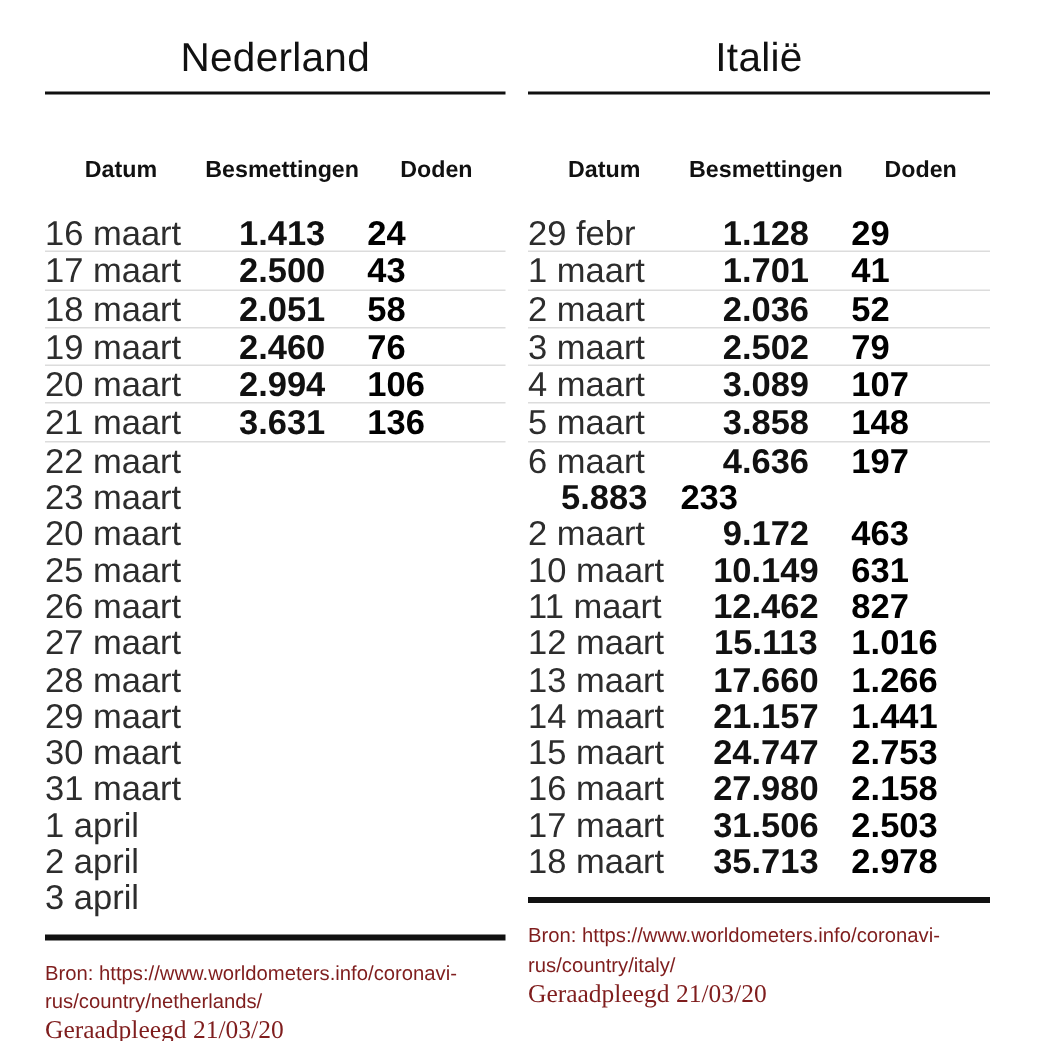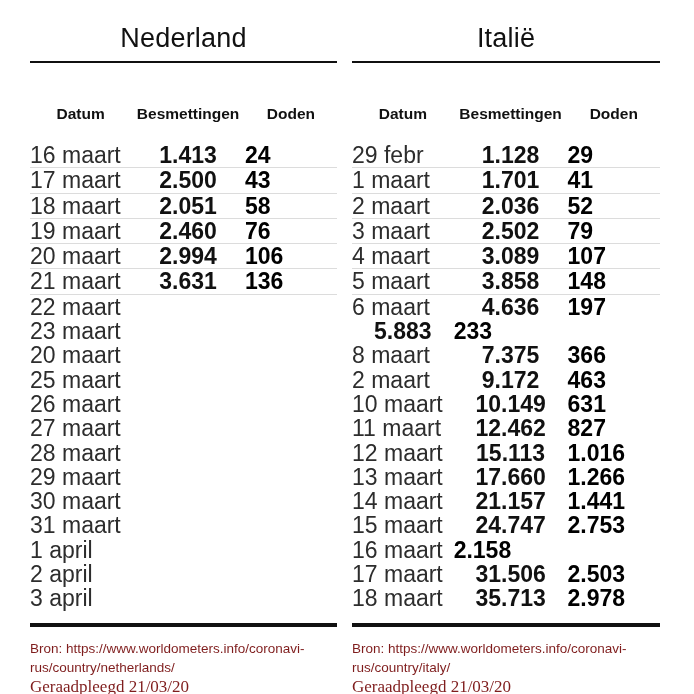--- a/index.html
+++ b/index.html
@@ -244,25 +244,20 @@
         <div class="trow">
           <span class="c-datum">6 maart</span>
           <span class="c-besm">4.636</span>
           <span class="c-doden">197</span>
         </div>
         <div class="trow">
           <span class="c-besm">5.883</span>
           <span class="c-doden">233</span>
         </div>
         <div class="trow">
-          <span class="c-datum">8 maart</span>
-          <span class="c-besm">7.375</span>
-          <span class="c-doden">366</span>
-        </div>
-        <div class="trow">
           <span class="c-datum">2 maart</span>
           <span class="c-besm">9.172</span>
           <span class="c-doden">463</span>
         </div>
         <div class="trow">
           <span class="c-datum">10 maart</span>
           <span class="c-besm">10.149</span>
           <span class="c-doden">631</span>
         </div>
         <div class="trow">
@@ -285,20 +280,21 @@
           <span class="c-besm">21.157</span>
           <span class="c-doden">1.441</span>
         </div>
         <div class="trow">
           <span class="c-datum">15 maart</span>
           <span class="c-besm">24.747</span>
           <span class="c-doden">2.753</span>
         </div>
         <div class="trow">
           <span class="c-datum">16 maart</span>
+          <span class="c-besm">27.980</span>
           <span class="c-doden">2.158</span>
         </div>
         <div class="trow">
           <span class="c-datum">17 maart</span>
           <span class="c-besm">31.506</span>
           <span class="c-doden">2.503</span>
         </div>
         <div class="trow">
           <span class="c-datum">18 maart</span>
           <span class="c-besm">35.713</span>

